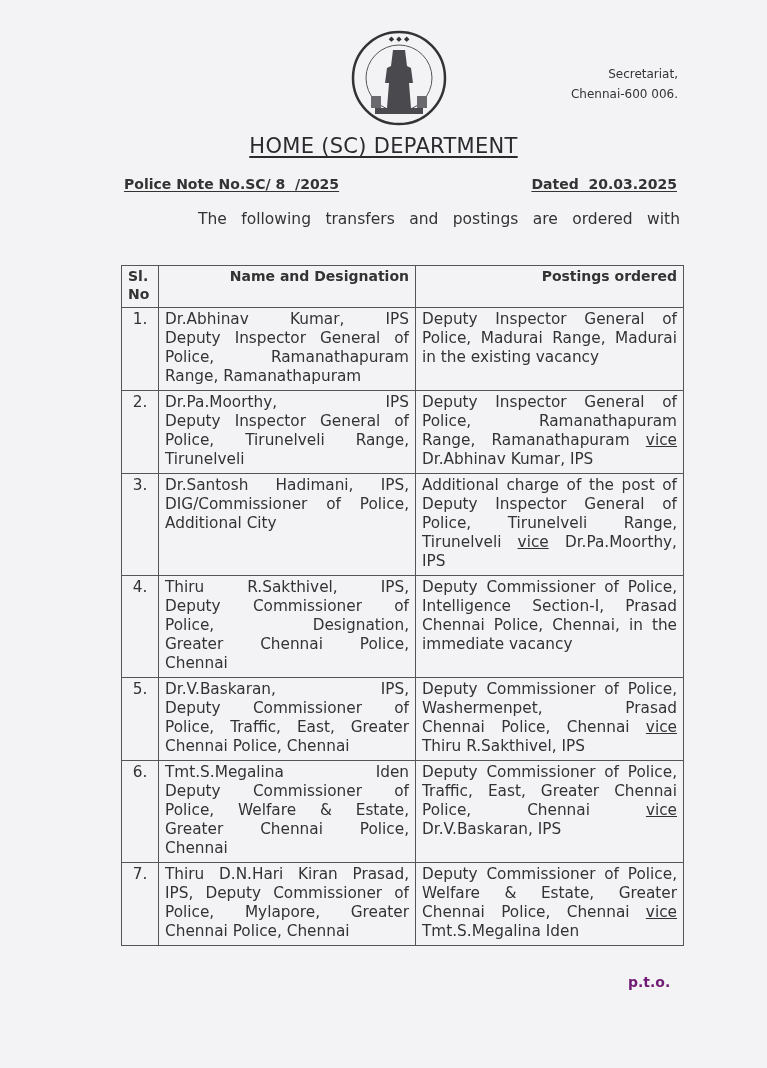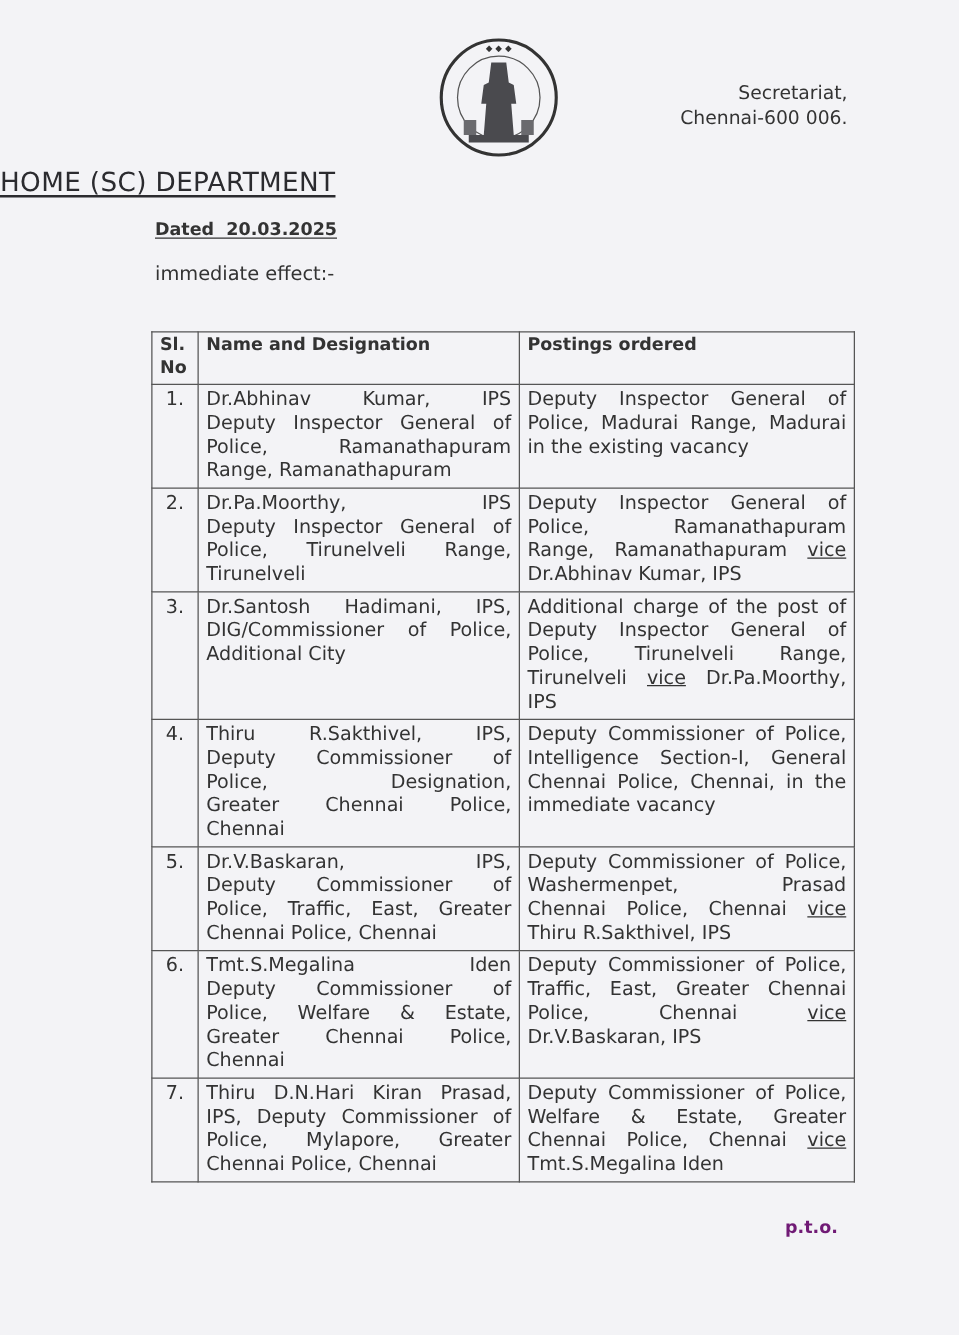--- a/index.html
+++ b/index.html
@@ -9,24 +9,24 @@
     font-family: "DejaVu Sans", "Liberation Sans", sans-serif;
     color: #2a2a2e;
     position: relative;
     overflow: hidden;
   }
   .emblem {
     position: absolute; left: 349px; top: 28px; width: 100px; height: 100px;
   }
   .address {
     position: absolute; left: 520px; top: 64px; width: 158px;
-    text-align: right; font-size: 15px; line-height: 20px; color: #333;
+    text-align: right; font-size: 12px; line-height: 20px; color: #333;
   }
   .dept-title {
-    position: absolute; left: 0; right: 0; top: 134px; text-align: left;
+    position: absolute; left: 0; right: 0; top: 134px; text-align: center;
     font-size: 21px; letter-spacing: 0.3px; color: #2b2b2f;
   }
   .dept-title span { text-decoration: underline; text-underline-offset: 3px; }
   .note-line {
     position: absolute; left: 124px; top: 176px; width: 553px;
     display: flex; justify-content: space-between;
     font-size: 14px; font-weight: bold; color: #333;
   }
   .note-line span { text-decoration: underline; text-underline-offset: 2px; }
   .intro {
@@ -34,21 +34,21 @@
     font-size: 15.5px; line-height: 19px; text-align: justify; color: #333;
   }
   .intro .indent { display: inline-block; width: 74px; }
   table.orders {
     position: absolute; left: 121px; top: 265px; width: 563px;
     border-collapse: collapse; font-size: 15.3px; line-height: 19px; color: #333;
   }
   table.orders td, table.orders th {
     border: 1.5px solid #555; vertical-align: top; padding: 2px 6px 4px 6px;
   }
-  table.orders th { font-size: 14px; font-weight: bold; text-align: left; padding-top: 1px; }
+  table.orders th { font-size: 14px; font-weight: bold; text-align: right; padding-top: 1px; }
   table.orders th.sl { text-align: left; padding-left: 6px; line-height: 18px; }
   td.sl { width: 24px; text-align: center; padding-left: 4px; padding-right: 4px; }
   td.name { width: 244px; text-align: justify; }
   td.post { text-align: justify; }
   .line { display: block; text-align: justify; text-align-last: justify; }
   .line.last { text-align-last: left; }
   .u { text-decoration: underline; }
   .pto {
     position: absolute; left: 628px; top: 974px; font-size: 14px; font-weight: bold; color: #701a75;
   }
@@ -71,25 +71,26 @@
 <div class="address">
   <div>Secretariat,</div>
   <div>Chennai-600 006.</div>
 </div>
 
 <div class="dept-title">
   <span>HOME (SC) DEPARTMENT</span>
 </div>
 
 <div class="note-line">
+  <span style="white-space:pre">Police Note No.SC/ 8  /2025</span>
   <span style="white-space:pre">Dated  20.03.2025</span>
 </div>
 
 <div class="intro">
-  <span class="line last">immediate effect:-</span>
+  <span class="line"><span class="indent"></span><span>The following transfers and postings are ordered with</span></span>
 </div>
 
 <table class="orders">
   <thead>
     <tr>
       <th class="sl">
         <span>Sl.</span><br>
         <span>No</span>
       </th>
       <th>Name and Designation</th>
@@ -145,21 +146,21 @@
         <td class="sl">4.</td>
         <td class="name">
           <span class="line">Thiru R.Sakthivel, IPS,</span>
           <span class="line">Deputy Commissioner of</span>
           <span class="line">Police, Designation,</span>
           <span class="line">Greater Chennai Police,</span>
           <span class="line last">Chennai</span>
         </td>
         <td class="post">
           <span class="line">Deputy Commissioner of Police,</span>
-          <span class="line">Intelligence Section-I, General</span>
+          <span class="line">Intelligence Section-I, Prasad</span>
           <span class="line">Chennai Police, Chennai, in the</span>
           <span class="line last">immediate vacancy</span>
         </td>
       </tr>
       <tr>
         <td class="sl">5.</td>
         <td class="name">
           <span class="line">Dr.V.Baskaran, IPS,</span>
           <span class="line">Deputy Commissioner of</span>
           <span class="line">Police, Traffic, East, Greater</span>

